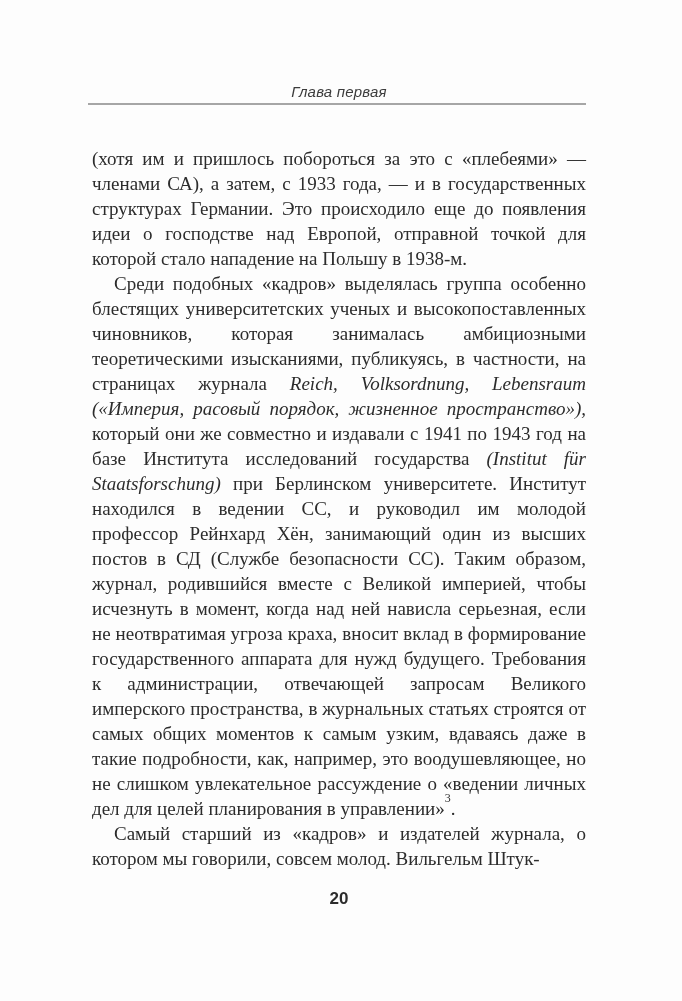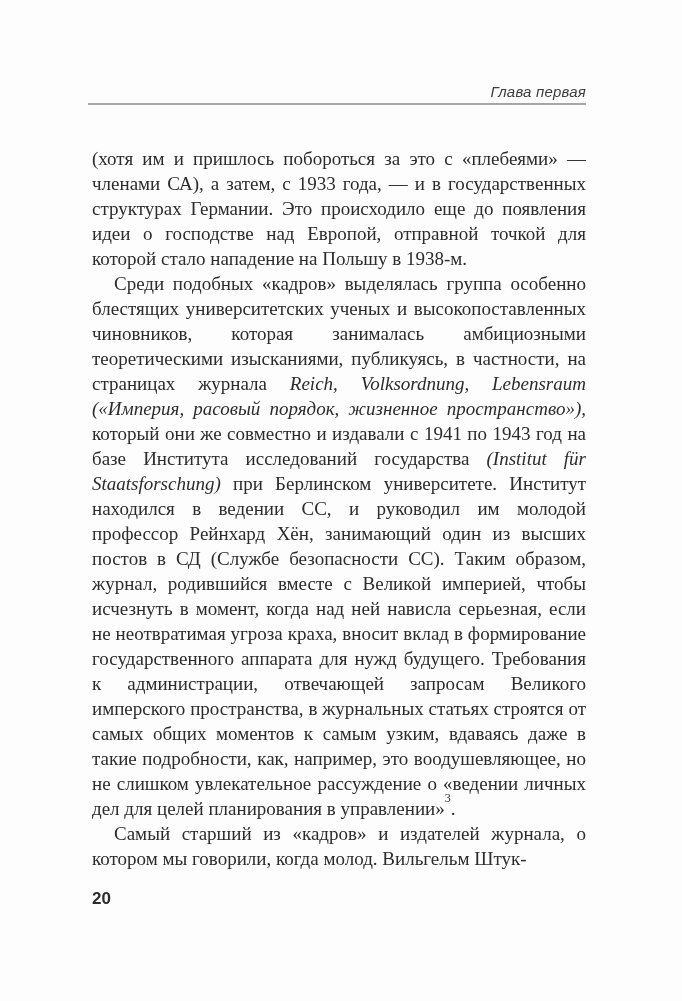--- a/index.html
+++ b/index.html
@@ -13,21 +13,21 @@
     height: 1001px;
     background: var(--bg-color, #fdfdfd);
     overflow: hidden;
     font-family: "Liberation Serif", serif;
   }
   .running-head {
     position: absolute;
     top: 83px;
     left: 92px;
     width: 494px;
-    text-align: right;
+    text-align: center;
     font-family: "Liberation Sans", sans-serif;
     font-style: italic;
     font-size: 15px;
     letter-spacing: 0.2px;
     color: var(--header-color, #3c3c3c);
   }
   .header-rule {
     position: absolute;
     top: 103px;
     left: 88px;
@@ -59,31 +59,32 @@
     font-size: 12px;
     line-height: 0;
     position: relative;
     top: -6px;
   }
   .page-number {
     position: absolute;
     top: 889px;
     left: 92px;
     width: 494px;
+    text-align: center;
     font-family: "Liberation Sans", sans-serif;
     font-weight: bold;
     font-size: 17px;
     color: var(--text-color, #2c2c2c);
   }
 </style>
 </head>
 <body>
 
 <div class="page" style="--bg-color: #fdfdfd; --text-color: #2c2c2c; --header-color: #3c3c3c; --rule-color: #a6a6a6;">
   <div class="running-head">Глава первая</div>
   <div class="header-rule"></div>
   <div class="text-block">
       <p class="para"><span>(хотя им и пришлось побороться за это с «плебеями» — членами СА), а затем, с 1933 года, — и в государственных структурах Германии. Это происходило еще до появления идеи о господстве над Европой, отправной точкой для которой стало нападение на Польшу в 1938-м.</span></p>
       <p class="para indent"><span>Среди подобных «кадров» выделялась группа особенно блестящих университетских ученых и высокопоставленных чиновников, которая занималась амбициозными теоретическими изысканиями, публикуясь, в частности, на страницах журнала </span><i>Reich, Volksordnung, Lebensraum</i><span> </span><i>(«Империя, расовый порядок, жизненное пространство»),</i><span> который они же совместно и издавали с 1941 по 1943 год на базе Института исследований государства </span><i>(Institut für Staatsforschung)</i><span> при Берлинском университете. Институт находился в ведении СС, и руководил им молодой профессор Рейнхард Хён, занимающий один из высших постов в СД (Службе безопасности СС). Таким образом, журнал, родившийся вместе с Великой империей, чтобы исчезнуть в момент, когда над ней нависла серьезная, если не неотвратимая угроза краха, вносит вклад в формирование государственного аппарата для нужд будущего. Требования к администрации, отвечающей запросам Великого имперского пространства, в журнальных статьях строятся от самых общих моментов к самым узким, вдаваясь даже в такие подробности, как, например, это воодушевляющее, но не слишком увлекательное рассуждение о «ведении личных дел для целей планирования в управлении»</span><sup class="fn">3</sup><span>.</span></p>
-      <p class="para indent"><span>Самый старший из «кадров» и издателей журнала, о котором мы говорили, когда молод. Вильгельм Штук-</span></p>
+      <p class="para indent"><span>Самый старший из «кадров» и издателей журнала, о котором мы говорили, совсем молод. Вильгельм Штук-</span></p>
     </div>
   <div class="page-number">20</div>
 </div>
 
 </body></html>

